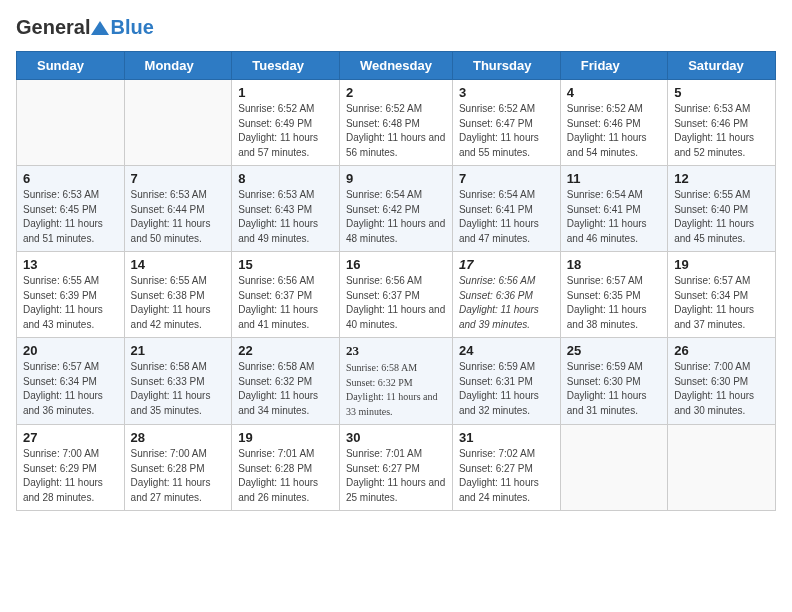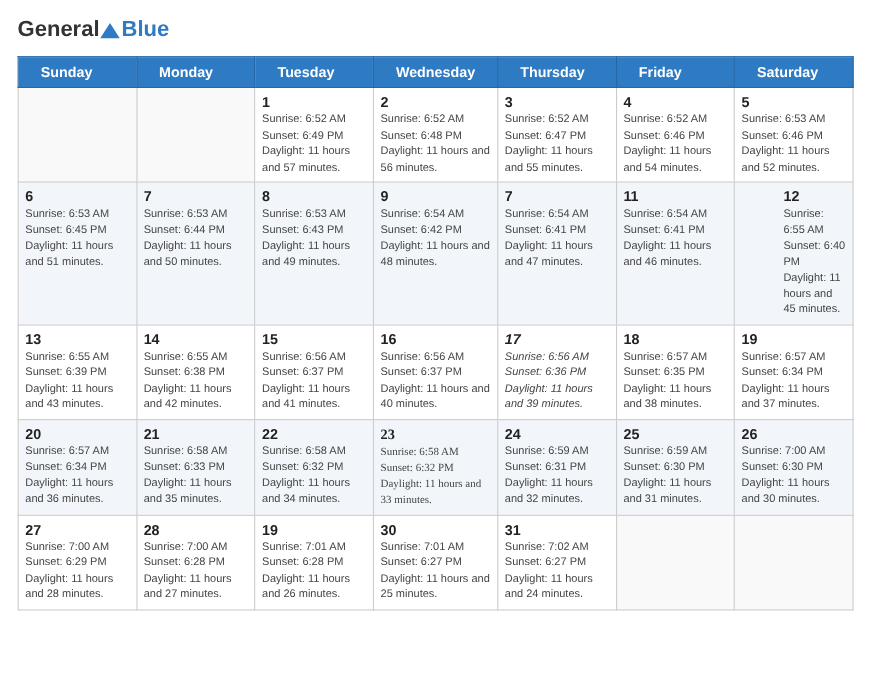--- a/index.html
+++ b/index.html
@@ -158,21 +158,21 @@
           <div class="day-info">Sunrise: 6:54 AM<br>Sunset: 6:42 PM<br>Daylight: 11 hours and 48 minutes.</div>
         </td>
         <td style="background: rgb(242, 246, 251);">
           <span class="day-num">7</span>
           <div class="day-info">Sunrise: 6:54 AM<br>Sunset: 6:41 PM<br>Daylight: 11 hours and 47 minutes.</div>
         </td>
         <td style="background: rgb(242, 246, 251);">
           <span class="day-num">11</span>
           <div class="day-info">Sunrise: 6:54 AM<br>Sunset: 6:41 PM<br>Daylight: 11 hours and 46 minutes.</div>
         </td>
-        <td style="background: rgb(242, 246, 251); padding-left: 44px;">
+        <td style="background: rgb(242, 246, 251);">
           <span class="day-num">12</span>
           <div class="day-info">Sunrise: 6:55 AM<br>Sunset: 6:40 PM<br>Daylight: 11 hours and 45 minutes.</div>
         </td>
       </tr>
       <tr>
         <td style="background: rgb(255, 255, 255);">
           <span class="day-num">13</span>
           <div class="day-info">Sunrise: 6:55 AM<br>Sunset: 6:39 PM<br>Daylight: 11 hours and 43 minutes.</div>
         </td>
         <td style="background: rgb(255, 255, 255);">

